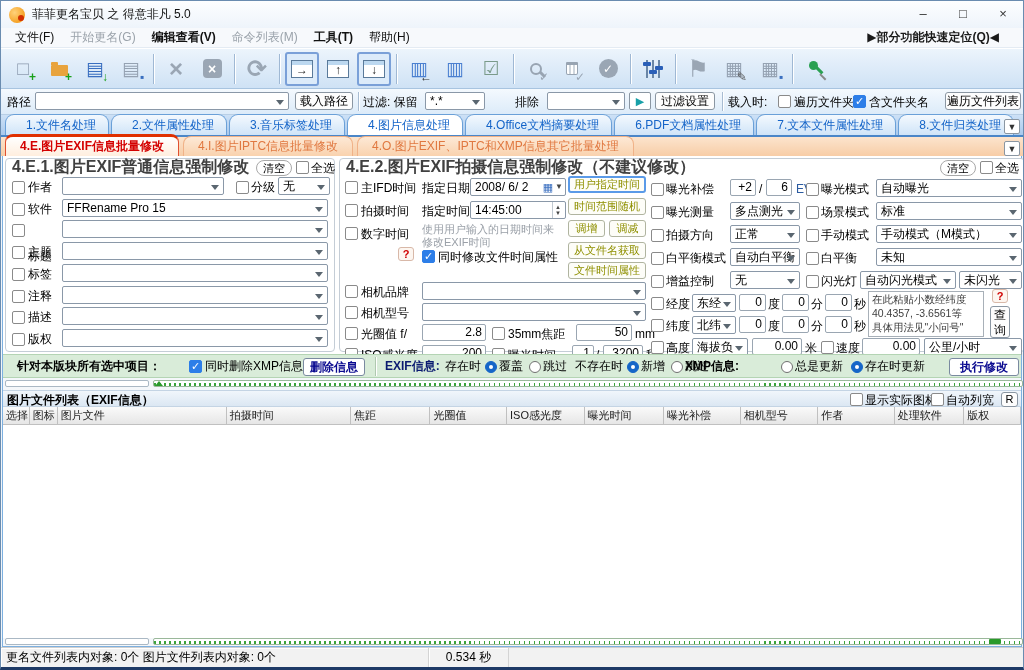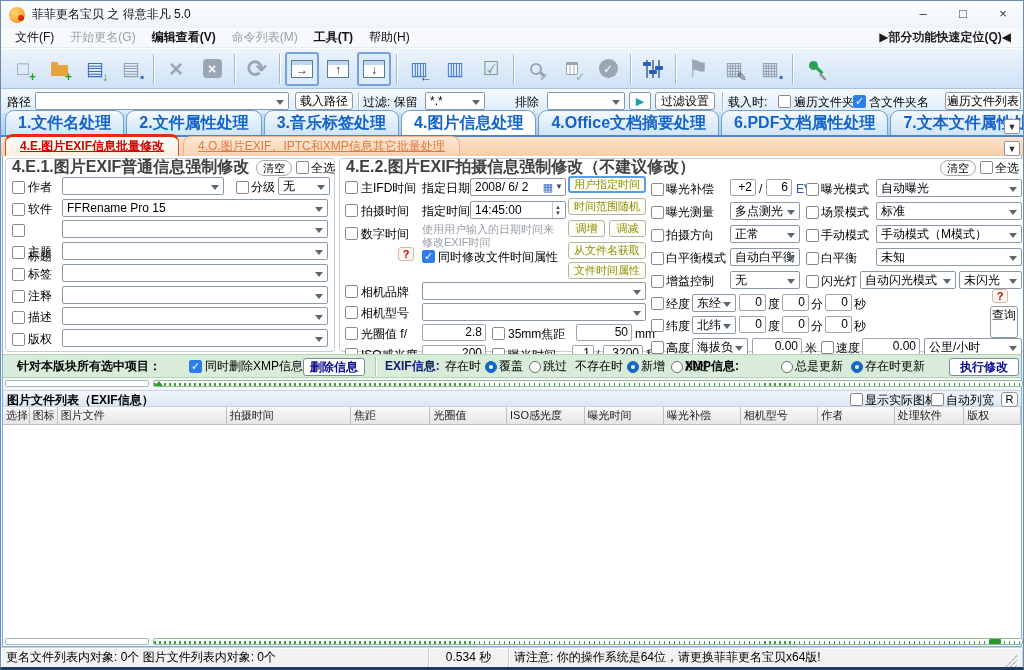--- a/index.html
+++ b/index.html
@@ -9,21 +9,21 @@
   .titlebar{height:27px;background:linear-gradient(#fdfeff,#eef4fb);display:flex;align-items:center;padding-left:8px;flex:0 0 27px;}
   .appicon{width:16px;height:16px;border-radius:50%;background:radial-gradient(circle at 35% 35%,#ffd27a,#f08c00);position:relative;flex:0 0 16px;}
   .appicon::after{content:"";position:absolute;right:1px;bottom:2px;width:6px;height:6px;border-radius:50%;background:#d23000;}
   .wtitle{font-size:12px;color:#111;margin-left:7px;flex:1;}
   .wctl{width:40px;height:27px;text-align:center;line-height:26px;font-size:13px;color:#333;}
   
   .menubar{height:20px;background:#f7f9fc;display:flex;align-items:center;padding-left:6px;flex:0 0 20px;border-bottom:1px solid #e4ebf3;}
   .mi{font-size:12px;color:#111;padding:0 8px;line-height:19px;}
   .mi.b{font-weight:bold;}
   .mi.dis{color:#9aa2aa;}
-  .quick{margin-left:auto;font-size:12px;font-weight:bold;color:#1a1a1a;padding-right:12px;}
+  .quick{margin-left:auto;font-size:12px;font-weight:bold;color:#1a1a1a;padding-right:24px;}
   
   .toolbar{height:41px;background:linear-gradient(#ecf4fc,#cfe2f5);border-top:1px solid #fff;border-bottom:1px solid #a8c4e0;display:flex;align-items:center;padding-left:4px;flex:0 0 41px;}
   .tbtn{width:34px;height:34px;margin:0 1px;border:2px solid transparent;border-radius:3px;position:relative;display:flex;align-items:center;justify-content:center;}
   .tbtn.pressed{border-color:#7aa0d8;background:#dcebfa;}
   .tsep{width:1px;height:30px;background:#9fb8d4;margin:0 4px;box-shadow:1px 0 0 #fff;}
   .tg{font-size:19px;line-height:1;}
   .tg.big{font-size:24px;font-weight:bold;}
   .tbadge{position:absolute;right:2px;bottom:1px;font-size:12px;font-weight:bold;line-height:1;}
   .tbox{width:19px;height:19px;border-radius:4px;display:flex;align-items:center;justify-content:center;font-size:14px;font-weight:bold;color:#fff;}
   .tcirc{width:19px;height:19px;border-radius:50%;display:flex;align-items:center;justify-content:center;font-size:12px;font-weight:bold;color:#fff;}
@@ -49,37 +49,37 @@
   .combo::after{content:"";position:absolute;right:4px;top:7px;border:4px solid transparent;border-top:5px solid #5a6670;}
   .inp{position:absolute;height:17px;background:#fff;border:1px solid #9aa6b2;border-radius:2px;font-size:12px;line-height:15px;text-align:right;padding:0 3px;white-space:nowrap;}
   .btn{position:absolute;height:18px;background:#fdfdfd;border:1px solid #8a96a2;border-radius:3px;font-size:12px;line-height:16px;text-align:center;}
   .vsep{position:absolute;width:1px;background:#a8bcd2;box-shadow:1px 0 0 #fff;}
   .cbx{position:absolute;width:13px;height:13px;background:#fff;border:1px solid #8a8a8a;border-radius:2px;}
   .cbx.on{background:#2d7ee8;border-color:#2d7ee8;}
   .cbx.on::after{content:"✓";color:#fff;font-size:11px;font-weight:bold;position:absolute;left:1px;top:-1px;}
   .playbtn{position:absolute;width:22px;height:18px;background:#fff;border:1px solid #8a96a2;border-radius:2px;color:#18a0a8;font-size:11px;text-align:center;line-height:16px;}
   
   .tabstrip{height:22px;background:linear-gradient(#cde1f6,#a9c9ec);display:flex;align-items:flex-end;padding:2px 4px 0 4px;flex:0 0 22px;border-bottom:2px solid #4a86c8;position:relative;}
-  .tab{font-size:16px;font-weight:bold;color:#1464c8;background:linear-gradient(#f4f9fe,#cfe4f8);border:1px solid #6aa0d8;border-bottom:none;border-radius:9px 9px 0 0;padding:2px 12px 1px 12px;margin-right:2px;white-space:nowrap;}
+  .tab{font-size:12px;font-weight:normal;color:#1464c8;background:linear-gradient(#f4f9fe,#cfe4f8);border:1px solid #6aa0d8;border-bottom:none;border-radius:9px 9px 0 0;padding:2px 12px 1px 20px;margin-right:2px;white-space:nowrap;}
   .tab.active{background:#fff;color:#1464c8;}
   .tdrop{position:absolute;right:3px;top:4px;width:16px;height:15px;background:#fff;border:1px solid #8a96a2;border-radius:2px;font-size:9px;text-align:center;line-height:14px;color:#333;}
   .subtabstrip{height:19px;background:linear-gradient(#fce4cd,#f7cda7);display:flex;align-items:flex-end;padding:1px 4px 0 4px;flex:0 0 19px;position:relative;}
-  .stab{font-size:12px;color:#e07840;background:linear-gradient(#fde9d6,#f9d2ae);border:1px solid #f0b288;border-bottom:none;border-radius:8px 8px 0 0;padding:1px 14px;margin-right:4px;white-space:nowrap;text-decoration:underline;}
+  .stab{font-size:12px;color:#e07840;background:linear-gradient(#fde9d6,#f9d2ae);border:1px solid #f0b288;border-bottom:none;border-radius:8px 8px 0 0;padding:1px 14px;margin-right:4px;white-space:nowrap;}
   .stab.active{color:#d40000;font-weight:bold;background:linear-gradient(#fff,#ffeede);border-color:#e05030;border-top:3px solid #e03000;}
   
   .content{flex:1;display:flex;flex-direction:column;background:#fff;border:1px solid #7db0e0;border-top:none;margin:0 1px;}
   .panels{position:relative;height:198px;flex:0 0 198px;background:#fff;}
   .group{position:absolute;border:1px solid #c4cdd6;border-radius:4px;background:#fff;}
   .ghead{position:absolute;font-size:16px;font-weight:bold;color:#404040;line-height:16px;white-space:nowrap;}
   .sbtn{position:absolute;height:16px;background:#fff;border:1px solid #a8a8a8;border-radius:8px;font-size:11px;line-height:14px;text-align:center;}
   .hint{position:absolute;font-size:11px;color:#9aa0a8;line-height:13px;white-space:nowrap;}
   .obtn{position:absolute;height:17px;background:#fdfdf8;border:1px solid #b0b4a0;border-radius:3px;color:#8f9000;font-size:11px;line-height:15px;text-align:center;white-space:nowrap;}
   .obtn.focus{border:2px solid #5a9ae8;line-height:13px;}
   .qhelp{position:absolute;width:16px;height:14px;background:#fdf6f0;border:1px solid #d8b8a8;border-radius:3px;color:#d00000;font-weight:bold;font-size:11px;text-align:center;line-height:12px;}
-  .vbtn{position:absolute;width:28px;background:#fdfdfd;border:1px solid #8a96a2;border-radius:3px;font-size:12px;line-height:15px;text-align:center;padding-top:1px;}
+  .vbtn{position:absolute;width:20px;background:#fdfdfd;border:1px solid #8a96a2;border-radius:3px;font-size:12px;line-height:15px;text-align:center;padding-top:1px;}
   .gpsnote{position:absolute;background:#fff;border:1px solid #a8b0b8;font-size:10.5px;color:#404040;line-height:14px;padding:0 3px;overflow:hidden;}
   .datebox,.timebox{position:absolute;height:18px;background:#fff;border:1px solid #8a98a8;border-radius:2px;font-size:12px;line-height:16px;padding:0 2px 0 4px;display:flex;align-items:center;}
   .calico{color:#3a6fc0;font-size:11px;margin-left:auto;}
   .caret{font-size:8px;color:#444;margin-left:2px;}
   .spin{margin-left:auto;width:11px;height:16px;border-left:1px solid #c0c8d0;display:flex;flex-direction:column;align-items:center;justify-content:center;font-size:6px;color:#444;line-height:6px;}
   
   .actionbar{height:24px;flex:0 0 24px;background:#d9ecd9;border-top:1px solid #b4d4b4;border-bottom:1px solid #b4d4b4;position:relative;font-size:12px;}
   .ab-label{position:absolute;top:3px;font-size:12px;white-space:nowrap;}
   .navybtn{position:absolute;height:18px;background:#fff;border:1px solid #7a8aa0;border-radius:3px;color:#0a0a90;font-weight:bold;font-size:12px;line-height:16px;text-align:center;}
   .rad{position:absolute;width:12px;height:12px;border-radius:50%;border:1px solid #707070;background:#fff;}
@@ -249,20 +249,21 @@
       <div class="tab active">4.图片信息处理</div>
       <div class="tab">4.Office文档摘要处理</div>
       <div class="tab">6.PDF文档属性处理</div>
       <div class="tab">7.文本文件属性处理</div>
       <div class="tab">8.文件归类处理</div>
       <div class="tdrop">▼</div>
   </div>
 
   <div class="subtabstrip" id="subtabs">
     <div class="stab active">4.E.图片EXIF信息批量修改</div>
+      <div class="stab">4.I.图片IPTC信息批量修改</div>
       <div class="stab">4.O.图片EXIF、IPTC和XMP信息其它批量处理</div>
       <div class="tdrop">▼</div>
   </div>
 
   <div class="content">
 
     <div class="panels">
 
       <div class="group" style="left:2px;top:2px;width:330px;height:194px">
         <div class="ghead" style="left:6px;top:0">4.E.1.图片EXIF普通信息强制修改</div>
@@ -417,20 +418,25 @@
         <span class="cbx" style="left:311px;top:160px"></span>
         <div class="lbl" style="left:326px;top:158px">纬度</div>
         <div class="combo" style="left:352px;top:157px;width:44px">北纬</div>
         <div class="inp" style="left:399px;top:157px;width:27px">0</div>
         <div class="lbl" style="left:428px;top:158px">度</div>
         <div class="inp" style="left:442px;top:157px;width:27px">0</div>
         <div class="lbl" style="left:471px;top:158px">分</div>
         <div class="inp" style="left:485px;top:157px;width:27px">0</div>
         <div class="lbl" style="left:514px;top:158px">秒</div>
 
+        <div class="gpsnote" style="left:528px;top:132px;width:116px;height:46px">
+          <div>在此粘贴小数经纬度</div>
+          <div>40.4357, -3.6561等</div>
+          <div>具体用法见"小问号"</div>
+        </div>
         <div class="qhelp" style="left:652px;top:130px">?</div>
         <div class="vbtn" style="left:650px;top:147px;height:32px">查询</div>
 
         <span class="cbx" style="left:311px;top:182px"></span>
         <div class="lbl" style="left:326px;top:180px">高度</div>
         <div class="combo" style="left:352px;top:179px;width:56px">海拔负</div>
         <div class="inp" style="left:412px;top:179px;width:50px">0.00</div>
         <div class="lbl" style="left:465px;top:180px">米</div>
         <span class="cbx" style="left:481px;top:182px"></span>
         <div class="lbl" style="left:496px;top:180px">速度</div>
@@ -500,18 +506,14 @@
     <div class="pstrip bottom">
       <div class="pbox" style="left:2px;width:144px;top:0"></div>
       <div class="pbar" style="left:150px;width:870px;top:0"></div>
       <div class="pchunk" style="left:986px;width:12px;top:1px"></div>
     </div>
   </div>
 
   <div class="statusbar">
     <div class="ssec" style="flex:0 0 428px">更名文件列表内对象: 0个  图片文件列表内对象: 0个</div>
     <div class="ssec" style="flex:0 0 80px;text-align:center">0.534 秒</div>
-    <div class="ssec" style="flex:1;display:flex">
-      <span>请注意: 你的操作系统是64位，请更换菲菲更名宝贝x64版!</span>
-      <span class="grip"></span>
-    </div>
   </div>
 </div>
 
 </body></html>

